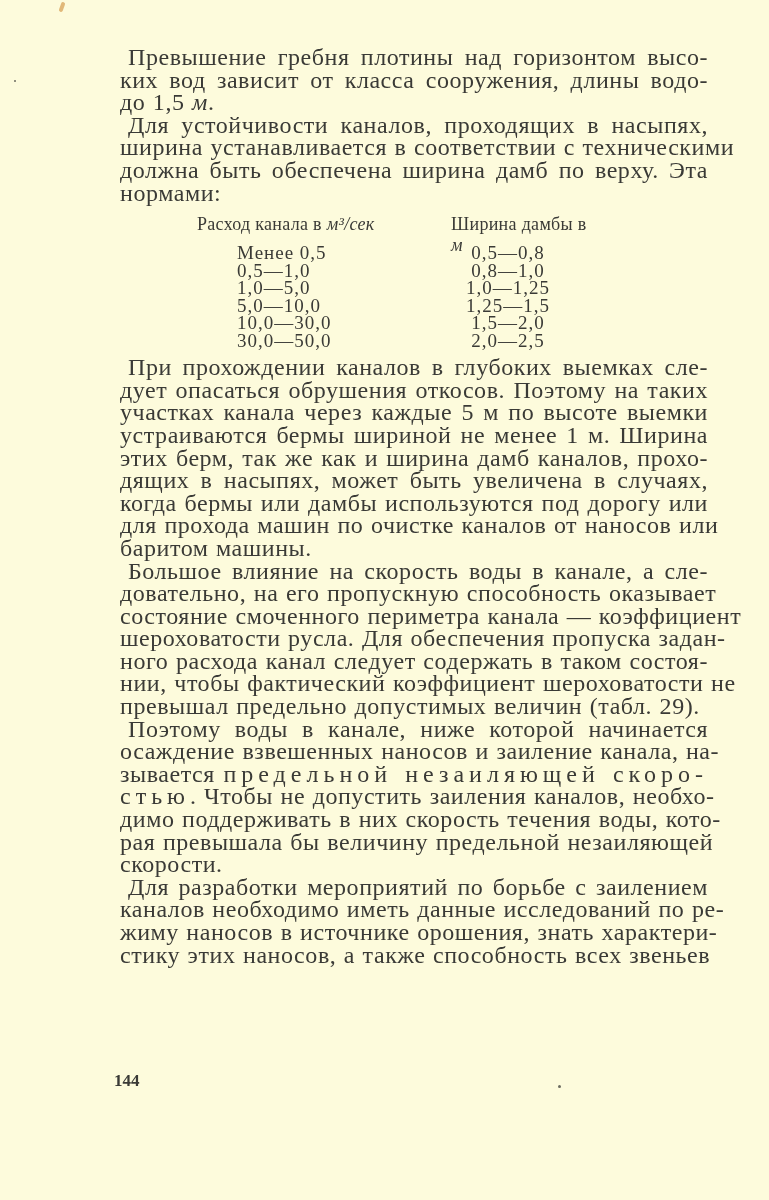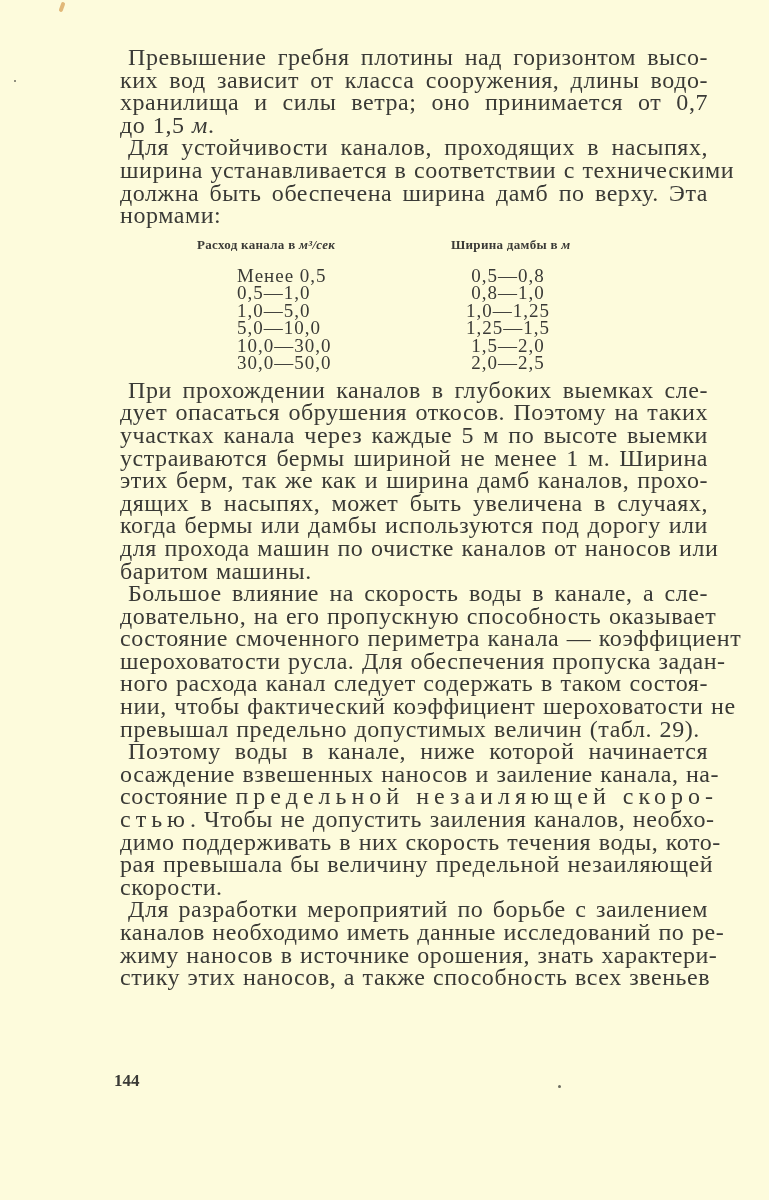--- a/index.html
+++ b/index.html
@@ -51,22 +51,22 @@
     .table {
       margin-top: 10px;
       margin-left: 85px;
       width: 400px;
       position: relative;
       height: 140px;
     }
     .table .hdr {
       position: absolute;
       top: 0;
-      font-size: 13px;
-      font-weight: bold;
+      font-size: 18px;
+      font-weight: normal;
       color: #3a3a36;
       letter-spacing: 0.3px;
     }
     .table .hdr.c1 { left: 0; }
     .table .hdr.c2 { left: 254px; }
     .table .col {
       position: absolute;
       top: 30px;
       font-size: 19px;
       line-height: 17.5px;
@@ -101,21 +101,20 @@
     }
   </style>
 </head>
 <body>
 
 <div class="page">
 
   <p class="para">
     <span class="line first">Превышение гребня плотины над горизонтом высо-</span>
     <span class="line">ких вод зависит от класса сооружения, длины водо-</span>
-    <span class="line">хранилища и силы ветра; оно принимается от 0,7</span>
     <span class="line last">до 1,5 <span class="it">м</span>.</span>
   </p>
 
   <p class="para">
     <span class="line first">Для устойчивости каналов, проходящих в насыпях,</span>
     <span class="line">ширина устанавливается в соответствии с техническими</span>
     <span class="line">должна быть обеспечена ширина дамб по верху. Эта</span>
     <span class="line last">нормами:</span>
   </p>
 
@@ -158,21 +157,21 @@
     <span class="line">состояние смоченного периметра канала — коэффициент</span>
     <span class="line">шероховатости русла. Для обеспечения пропуска задан-</span>
     <span class="line">ного расхода канал следует содержать в таком состоя-</span>
     <span class="line">нии, чтобы фактический коэффициент шероховатости не</span>
     <span class="line last">превышал предельно допустимых величин (табл. 29).</span>
   </p>
 
   <p class="para">
     <span class="line first">Поэтому воды в канале, ниже которой начинается</span>
     <span class="line">осаждение взвешенных наносов и заиление канала, на-</span>
-    <span class="line"><span>состояние </span><span class="spaced">предельной незаиляющей скоро-</span></span>
+    <span class="line"><span>зывается </span><span class="spaced">предельной незаиляющей скоро-</span></span>
     <span class="line"><span class="spaced">стью</span><span>. Чтобы не допустить заиления каналов, необхо-</span></span>
     <span class="line">димо поддерживать в них скорость течения воды, кото-</span>
     <span class="line">рая превышала бы величину предельной незаиляющей</span>
     <span class="line last">скорости.</span>
   </p>
 
   <p class="para">
     <span class="line first">Для разработки мероприятий по борьбе с заилением</span>
     <span class="line">каналов необходимо иметь данные исследований по ре-</span>
     <span class="line">жиму наносов в источнике орошения, знать характери-</span>

